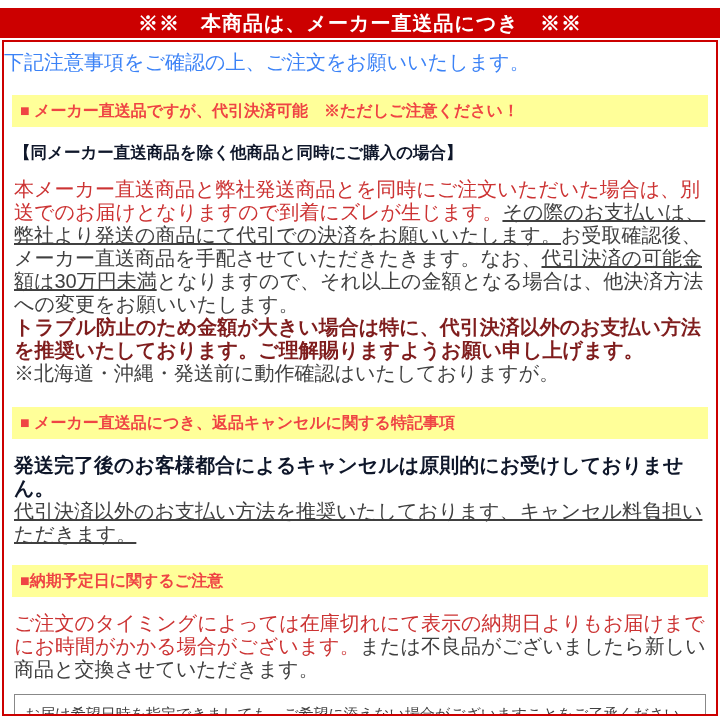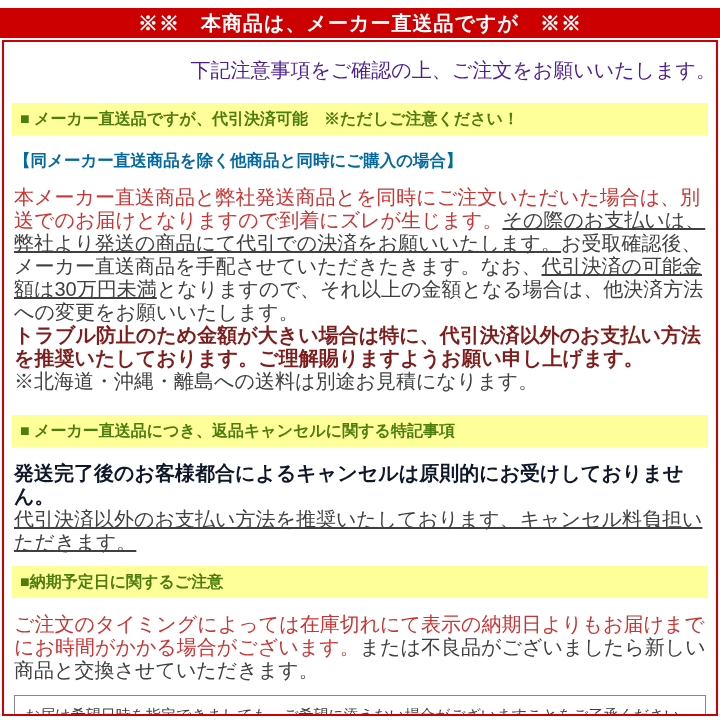--- a/index.html
+++ b/index.html
@@ -20,42 +20,42 @@
     text-align: center;
     letter-spacing: 1px;
   }
   .main-box {
     margin: 2px;
     border: 2px solid #cc0000;
     height: 676px;
     overflow: hidden;
   }
   .intro {
-    padding-top: 15px;
-    text-align: right;
+    padding-top: 7px;
+    text-align: left;
     font-size: 20px;
     line-height: 26px;
-    color: #4c1d95;
+    color: #3b82f6;
   }
   .sec-header {
     margin: 20px 8px 0;
     background: #ffff99;
     padding: 7px 8px;
     font-size: 16px;
     font-weight: bold;
-    color: #4d7c0f;
+    color: #ef4444;
     line-height: 18px;
   }
   .sec-header.tight2 { margin-top: 22px; }
-  .sec-header.tight3 { margin-top: 12px; }
+  .sec-header.tight3 { margin-top: 19px; }
   .case-title {
     margin: 14px 10px 0;
     font-size: 16.5px;
     font-weight: bold;
-    color: #0369a1;
+    color: #0f172a;
     line-height: 22px;
   }
   .para {
     margin: 15px 10px 0;
     font-size: 20px;
     line-height: 23px;
     color: #404040;
   }
   .para.flush { margin-top: 0; }
   .red { color: #cc3333; }
@@ -67,35 +67,35 @@
     border: 1px solid #888888;
     padding: 8px 10px;
     font-size: 15px;
     line-height: 22px;
     color: #404040;
   }
 </style>
 </head>
 <body>
 
-<div class="banner">※※　本商品は、メーカー直送品ですが　※※</div>
+<div class="banner">※※　本商品は、メーカー直送品につき　※※</div>
 
 <div class="main-box">
 
   <div class="intro">下記注意事項をご確認の上、ご注文をお願いいたします。</div>
 
   <div class="sec-header">■ メーカー直送品ですが、代引決済可能　※ただしご注意ください！</div>
 
   <div class="case-title">【同メーカー直送商品を除く他商品と同時にご購入の場合】</div>
 
   <p class="para"><span class="red">本メーカー直送商品と弊社発送商品とを同時にご注文いただいた場合は、別送でのお届けとなりますので到着にズレが生じます。</span><span class="u">その際のお支払いは、弊社より発送の商品にて代引での決済をお願いいたします。</span><span>お受取確認後、メーカー直送商品を手配させていただきたきます。なお、</span><span class="u">代引決済の可能金額は30万円未満</span><span>となりますので、それ以上の金額となる場合は、他決済方法への変更をお願いいたします。</span></p>
 
   <p class="para flush bold-black">トラブル防止のため金額が大きい場合は特に、代引決済以外のお支払い方法を推奨いたしております。ご理解賜りますようお願い申し上げます。</p>
 
-  <p class="para flush">※北海道・沖縄・離島への送料は別途お見積になります。</p>
+  <p class="para flush">※北海道・沖縄・発送前に動作確認はいたしておりますが。</p>
 
   <div class="sec-header tight2">■ メーカー直送品につき、返品キャンセルに関する特記事項</div>
 
   <p class="para"><span class="red-bold">発送完了後のお客様都合によるキャンセルは原則的にお受けしておりません。</span><br><span class="u">代引決済以外のお支払い方法を推奨いたしております、キャンセル料負担いただきます。</span><br></p>
 
   <div class="sec-header tight3">■納期予定日に関するご注意</div>
 
   <p class="para"><span class="red">ご注文のタイミングによっては在庫切れにて表示の納期日よりもお届けまでにお時間がかかる場合がございます。</span><span>または不良品がございましたら新しい商品と交換させていただきます。</span></p>
 
   <div class="note-box">お届け希望日時を指定できましても、ご希望に添えない場合がございますことをご了承くださいませ。</div>

